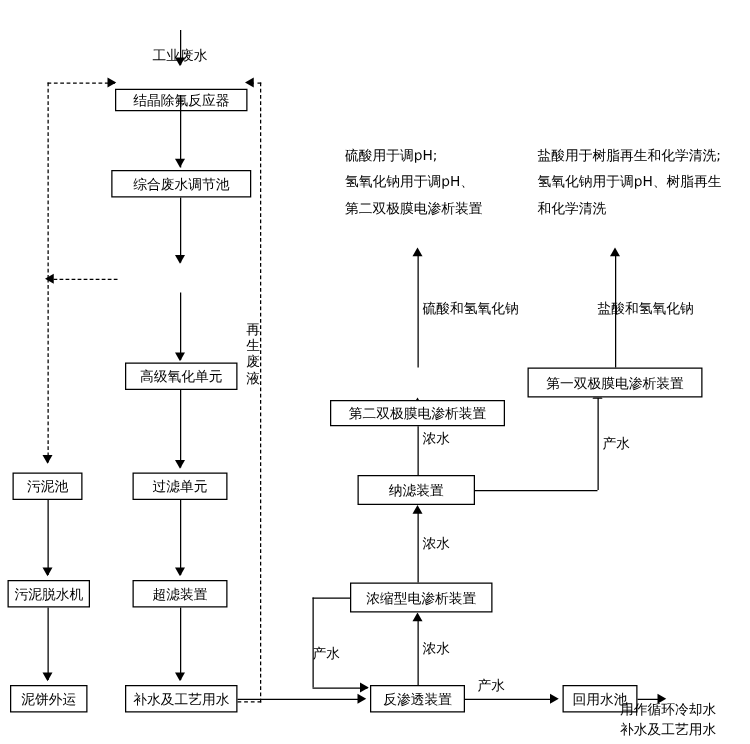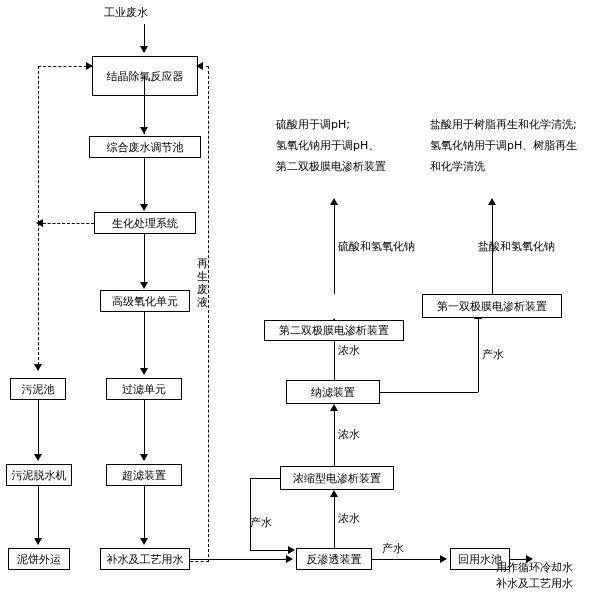--- a/index.html
+++ b/index.html
@@ -31,20 +31,22 @@
     white-space: nowrap;
   }
   .label {
     position: absolute;
     font-size: 11px;
     line-height: 14px;
     color: #000;
     white-space: pre;
   }
   .label.center {
+    text-align: center;
+    margin-top: 32px;
   }
   .vline {
     position: absolute;
     width: 0;
     border-left: 1px solid #000;
   }
   .hline {
     position: absolute;
     height: 0;
     border-top: 1px solid #000;
@@ -91,31 +93,30 @@
 </style>
 </head>
 <body>
 
 <div id="stage">
 
   <div class="label center" style="left:104px; top:6px; width:80px;">工业废水</div>
   <div class="vline" style="left:144px; top:24px; height:28px;"></div>
   <div class="arrow down" style="left:140px; top:46px;"></div>
 
-  <div class="node" style="left:92px; top:56px; width:106px; height:40px;">结晶除氟反应器</div>
+  <div class="node" style="left:92px; top:71px; width:106px; height:18px;">结晶除氟反应器</div>
 
   <div class="vline" style="left:144px; top:76px; height:58px;"></div>
   <div class="arrow down" style="left:140px; top:127px;"></div>
 
   <div class="node" style="left:89px; top:136px; width:112px; height:22px;">综合废水调节池</div>
 
   <div class="vline" style="left:144px; top:158px; height:52px;"></div>
   <div class="arrow down" style="left:140px; top:204px;"></div>
 
-  <div class="node" style="left:94px; top:212px; width:102px; height:22px;">生化处理系统</div>
 
   <div class="vline" style="left:144px; top:234px; height:54px;"></div>
   <div class="arrow down" style="left:140px; top:282px;"></div>
 
   <div class="node" style="left:100px; top:290px; width:90px; height:22px;">高级氧化单元</div>
 
   <div class="vline" style="left:144px; top:312px; height:62px;"></div>
   <div class="arrow down" style="left:140px; top:368px;"></div>
 
   <div class="node" style="left:106px; top:378px; width:76px; height:22px;">过滤单元</div>

